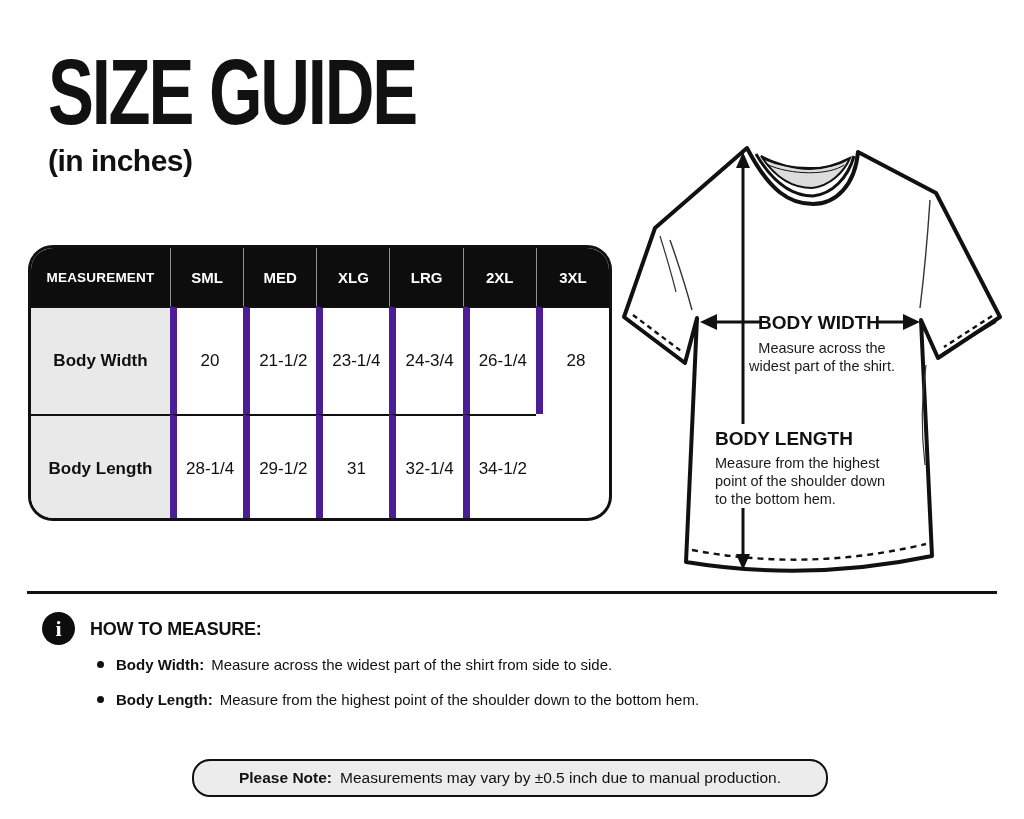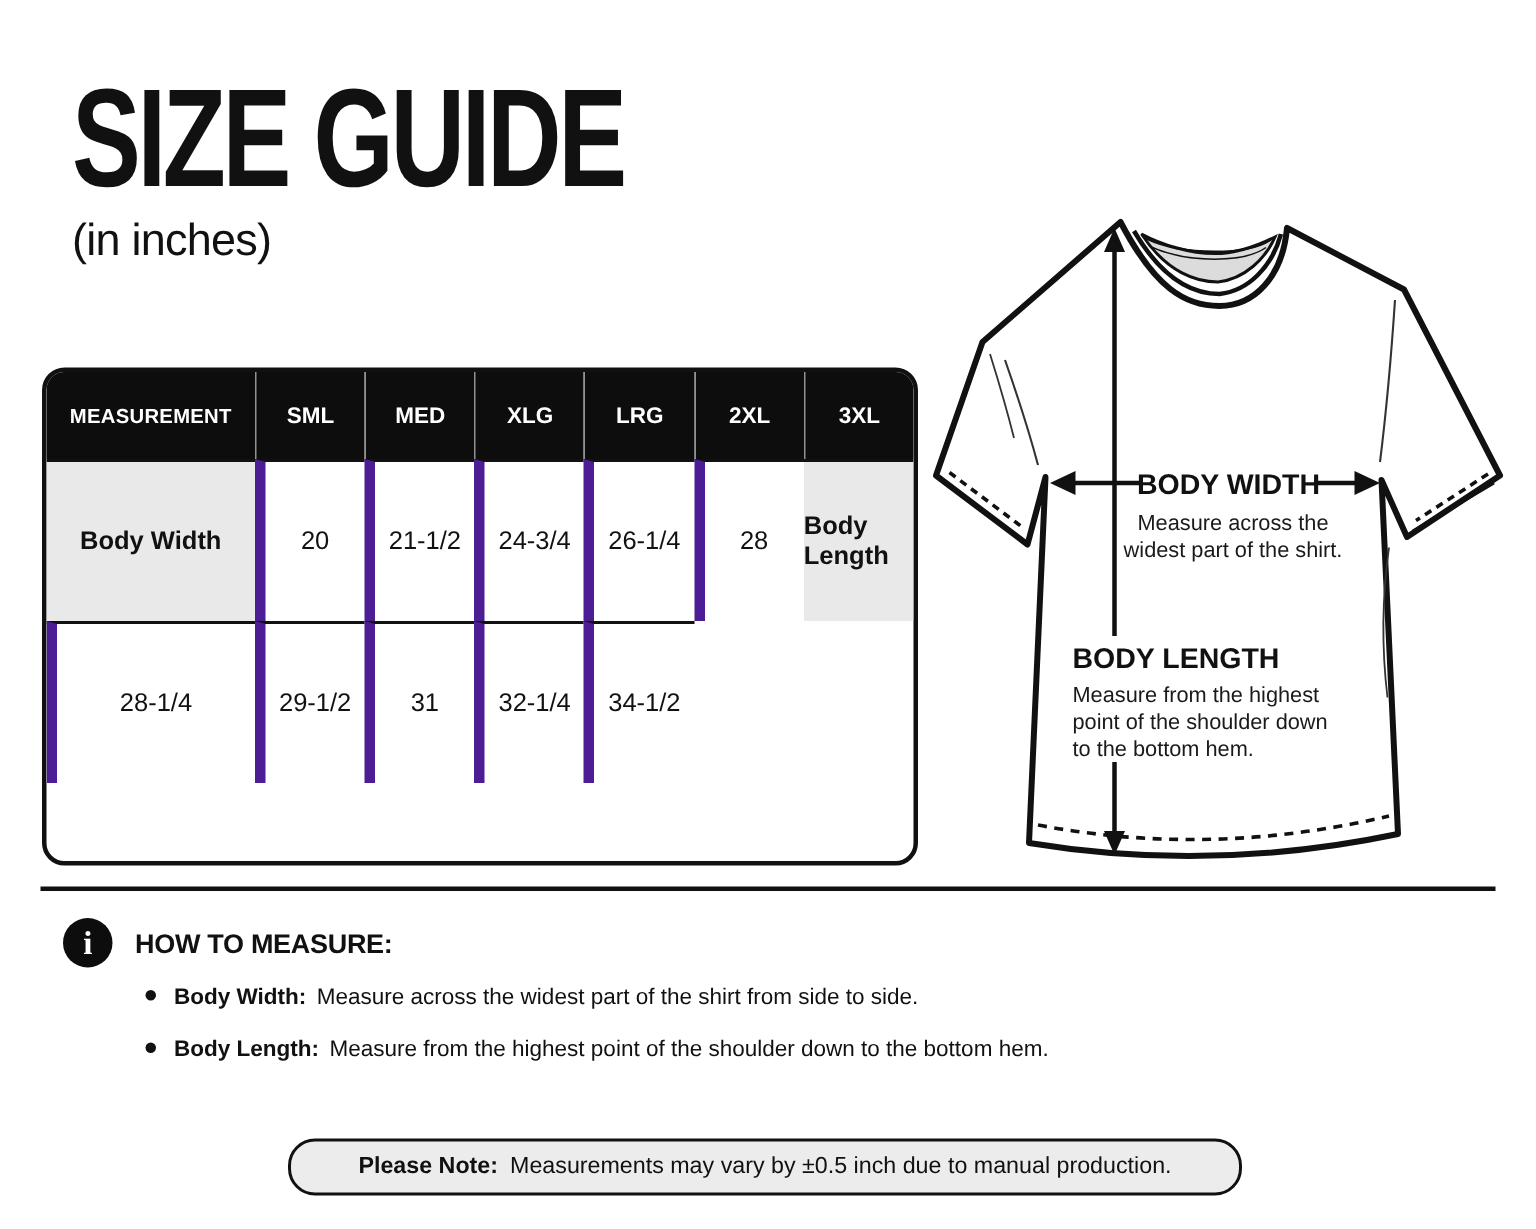--- a/index.html
+++ b/index.html
@@ -8,26 +8,26 @@
   #page {
     position:relative; width:1024px; height:819px; background:#fff; overflow:hidden;
   }
 
   
   .title-block { position:absolute; left:48px; top:50px; }
   .title-main {
     font-size:93px; line-height:0.92; font-weight:900; letter-spacing:-3px;
     transform:scaleX(0.74); transform-origin:left top; white-space:nowrap;
   }
-  .title-sub { font-size:30px; font-weight:400; letter-spacing:-0.5px; margin-top:8px; }
+  .title-sub { font-size:30px; font-weight:700; letter-spacing:-0.5px; margin-top:8px; }
 
   
   .size-table {
-    position:absolute; left:28px; top:245px; width:584px; height:332px;
-    border:3px solid #111; border-radius:15px; overflow:hidden; background:#fff;
+    position:absolute; left:28px; top:245px; width:584px; height:276px;
+    border:3px solid #111; border-radius:25px; overflow:hidden; background:#fff;
     display:grid;
     grid-template-columns:139px repeat(6, 1fr);
     grid-template-rows:58px 108px 108px;
   }
   .size-table .hcell {
     background:#0d0d0d; color:#fff; font-weight:700; font-size:15px;
     display:flex; align-items:center; justify-content:center;
     border-left:1px solid rgba(255,255,255,0.55);
   }
   .size-table .hcell:first-child { border-left:none; font-size:13.5px; letter-spacing:0.2px; }
@@ -86,20 +86,21 @@
     <div class="hcell">SML</div>
     <div class="hcell">MED</div>
     <div class="hcell">XLG</div>
     <div class="hcell">LRG</div>
     <div class="hcell">2XL</div>
     <div class="hcell">3XL</div>
 
     <div class="cell rowlabel">Body Width</div>
     <div class="cell">20</div>
     <div class="cell">21-1/2</div>
+    <div class="cell">23-1/4</div>
     <div class="cell">24-3/4</div>
     <div class="cell">26-1/4</div>
     <div class="cell">28</div>
 
     <div class="cell rowlabel">Body Length</div>
     <div class="cell">28-1/4</div>
     <div class="cell">29-1/2</div>
     <div class="cell">31</div>
     <div class="cell">32-1/4</div>
     <div class="cell">34-1/2</div>

